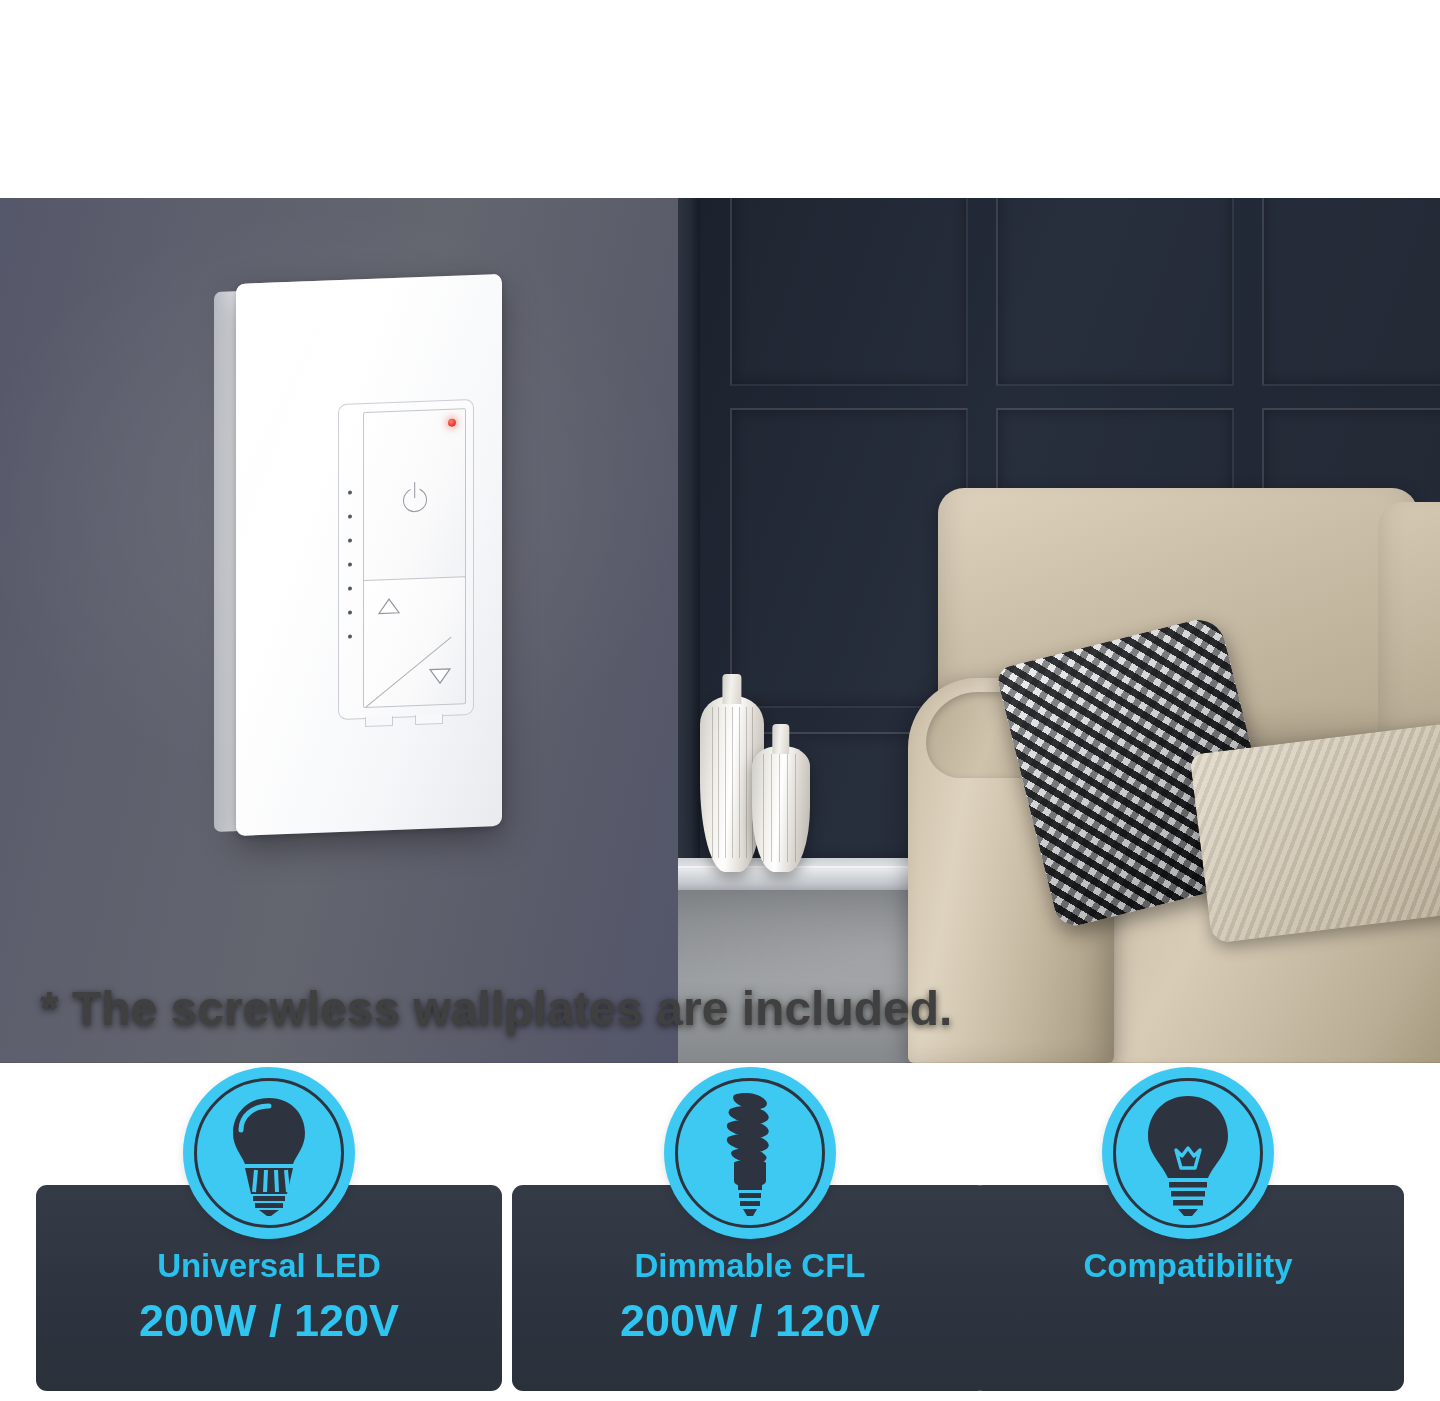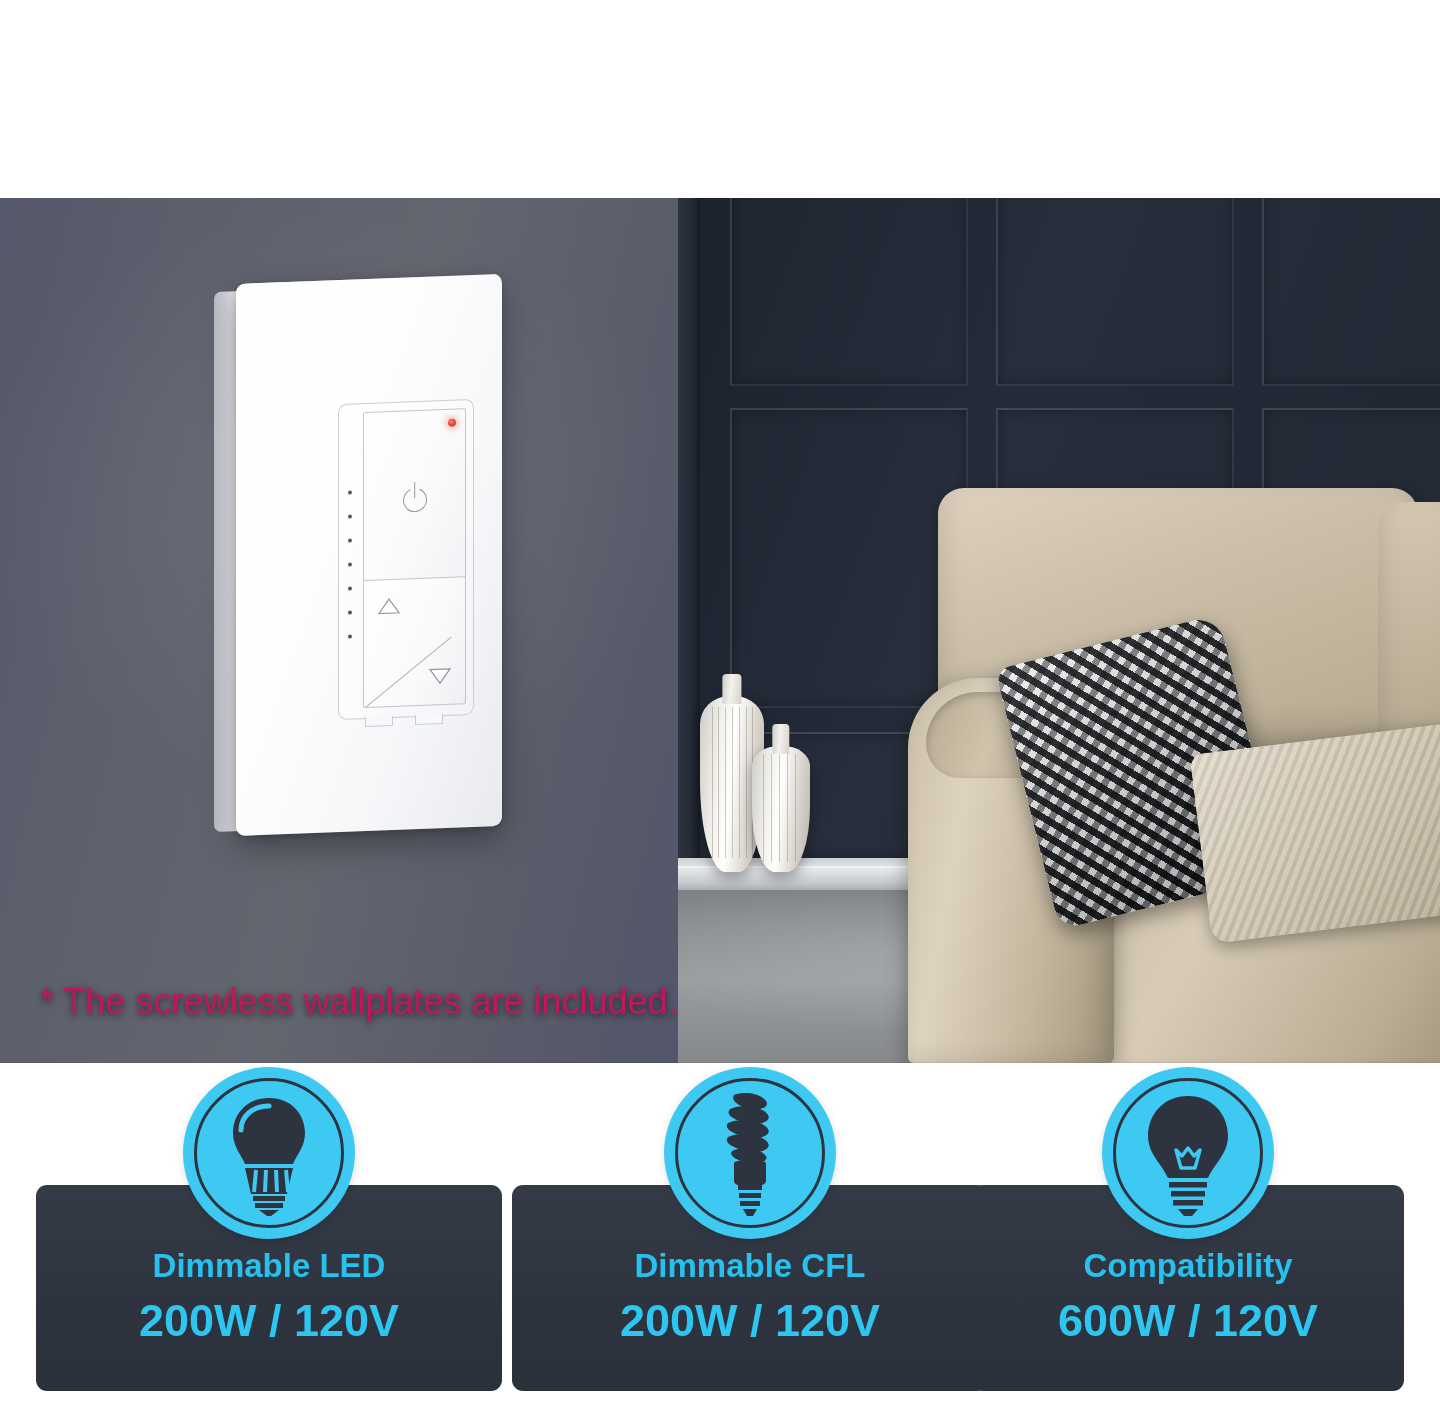--- a/index.html
+++ b/index.html
@@ -272,21 +272,21 @@
     border-radius:14px 18px 14px 18px;
     background:
       repeating-linear-gradient(118deg, rgba(0,0,0,0.07) 0 4px, rgba(255,255,255,0.10) 4px 9px),
       linear-gradient(140deg,#e3dbcb 0%,#cfc5b1 48%,#b6ab94 100%);
     box-shadow:0 6px 16px rgba(0,0,0,0.32);
   }
 
   
   .caption {
     position:absolute; left:40px; top:783px;
-    font-size:36px; font-weight:400; color:#be185d;
+    font-size:48px; font-weight:700; color:#404040;
     text-shadow:0 2px 7px rgba(0,0,0,0.65);
     white-space:nowrap; z-index:6;
   }
 
   
   .cards { position:absolute; left:0; top:1063px; width:1440px; height:338px; background:#ffffff; }
   .card { position:absolute; top:122px; height:206px; border-radius:11px; }
   .card .body {
     position:absolute; inset:0; border-radius:11px;
     background:linear-gradient(180deg,#343b47 0%,#2e343f 55%,#2b313b 100%);
@@ -424,21 +424,21 @@
 
     <div class="caption">* The screwless wallplates are included.</div>
   </div>
 
   <div class="sep-hair"></div>
 
   <div class="cards">
 
     <div class="card c1">
       <div class="body"></div>
-      <div class="label">Dimmable LED</div>
+      <div class="label">Universal LED</div>
       <div class="spec">200W / 120V</div>
       <div class="badge">
         <span class="ring"></span>
         <svg width="104" height="126" viewBox="0 0 104 126">
           <path d="M52 8 C29 8 16 25 16 43 C16 57 24 64 28 74 L76 74 C80 64 88 57 88 43 C88 25 75 8 52 8 Z" fill="#2d3440"></path>
           <path d="M28 78 L76 78 L70 104 L34 104 Z" fill="#2d3440"></path>
           <g stroke="#3ec9f2" stroke-width="4">
             <line x1="39" y1="80" x2="37" y2="102"></line>
             <line x1="49" y1="80" x2="48" y2="102"></line>
             <line x1="59" y1="80" x2="60" y2="102"></line>
@@ -471,21 +471,20 @@
           <rect x="41" y="104" width="22" height="5" fill="#2d3440"></rect>
           <rect x="42" y="112" width="20" height="5" fill="#2d3440"></rect>
           <path d="M45 120 L59 120 L55 127 L49 127 Z" fill="#2d3440"></path>
         </svg>
       </div>
     </div>
 
     <div class="card c3">
       <div class="body"></div>
       <div class="label">Compatibility</div>
-      <div class="spec">600W / 120V</div>
       <div class="badge">
         <span class="ring"></span>
         <svg width="104" height="126" viewBox="0 0 104 126">
           <path d="M52 6 C28 6 12 24 12 46 C12 64 26 74 32 88 L72 88 C78 74 92 64 92 46 C92 24 76 6 52 6 Z" fill="#2d3440"></path>
           <path d="M40 60 L45 78 L59 78 L64 60 L58 66 L52 58 L46 66 Z" fill="none" stroke="#3ec9f2" stroke-width="3.4" stroke-linejoin="round"></path>
           <rect x="33" y="92" width="38" height="5.5" fill="#2d3440"></rect>
           <rect x="35" y="101" width="34" height="5.5" fill="#2d3440"></rect>
           <rect x="37" y="110" width="30" height="5.5" fill="#2d3440"></rect>
           <path d="M42 119 L62 119 L56 126 L48 126 Z" fill="#2d3440"></path>
         </svg>

